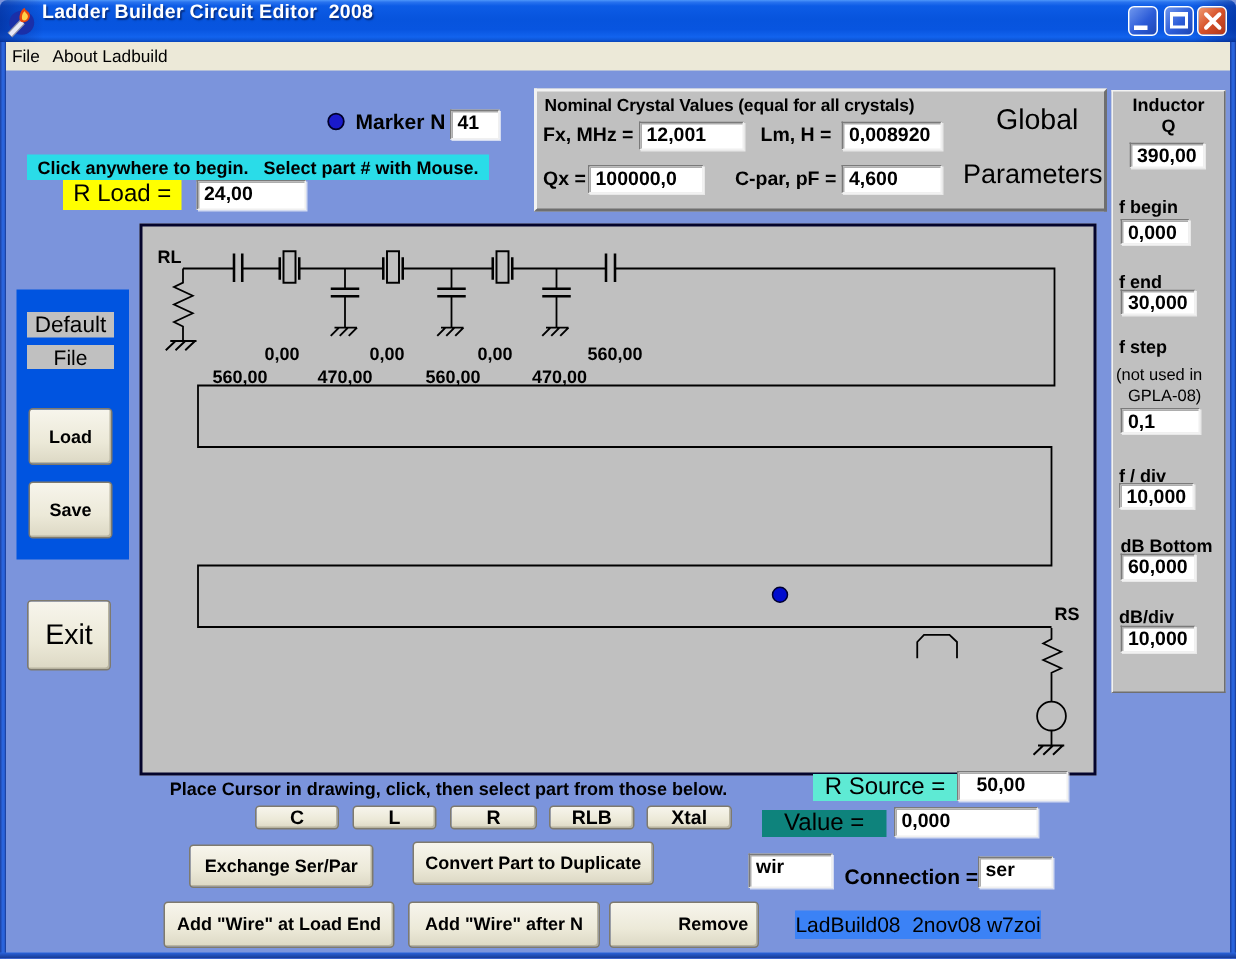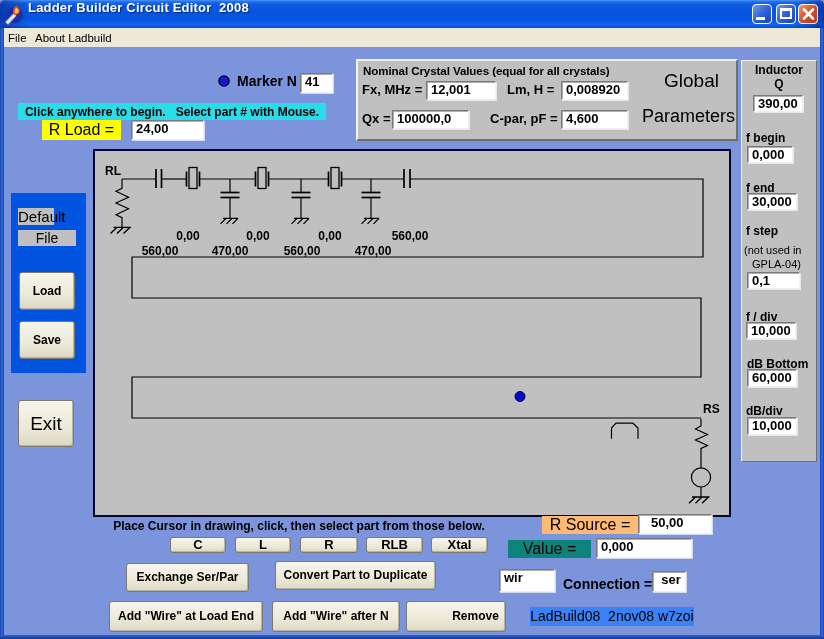--- a/index.html
+++ b/index.html
@@ -91,31 +91,31 @@
 
   <div class="gpanel" style="left:741px;top:60px;width:76px;height:402px;border-width:1px;"></div>
   <div class="lbl" style="left:741px;top:63px;width:76px;text-align:center;font-size:12px;font-weight:bold;">Inductor<br>Q</div>
   <div class="tbox" style="left:753px;top:95px;width:50px;height:17px;">390,00</div>
   <div class="lbl" style="left:746px;top:131px;font-size:12px;font-weight:bold;">f begin</div>
   <div class="tbox" style="left:747px;top:146px;width:46px;height:17px;">0,000</div>
   <div class="lbl" style="left:746px;top:181px;font-size:12px;font-weight:bold;">f end</div>
   <div class="tbox" style="left:747px;top:193px;width:50px;height:17px;">30,000</div>
   <div class="lbl" style="left:746px;top:224px;font-size:12px;font-weight:bold;">f step</div>
   <div class="lbl" style="left:744px;top:244px;font-size:11px;">(not used in</div>
-  <div class="lbl" style="left:752px;top:258px;font-size:11px;">GPLA-04)</div>
+  <div class="lbl" style="left:752px;top:258px;font-size:11px;">GPLA-08)</div>
   <div class="tbox" style="left:747px;top:272px;width:53px;height:17px;">0,1</div>
   <div class="lbl" style="left:746px;top:310px;font-size:12px;font-weight:bold;">f / div</div>
   <div class="tbox" style="left:746px;top:322px;width:50px;height:17px;">10,000</div>
   <div class="lbl" style="left:747px;top:357px;font-size:12px;font-weight:bold;">dB Bottom</div>
   <div class="tbox" style="left:747px;top:369px;width:50px;height:18px;">60,000</div>
   <div class="lbl" style="left:746px;top:404px;font-size:12px;font-weight:bold;">dB/div</div>
   <div class="tbox" style="left:747px;top:417px;width:50px;height:18px;">10,000</div>
 
   <div class="abs" style="left:11px;top:193px;width:75px;height:180px;background:#0054e0;"></div>
-  <div class="lbl" style="left:18px;top:208px;width:36px;height:17px;background:#c0c0c0;font-size:15px;text-align:center;">Default</div>
+  <div class="lbl" style="left:18px;top:208px;width:58px;height:17px;background:#c0c0c0;font-size:15px;text-align:center;">Default</div>
   <div class="lbl" style="left:18px;top:230px;width:58px;height:16px;background:#c0c0c0;font-size:14px;text-align:center;">File</div>
   <div class="btn" style="left:19px;top:272px;width:56px;height:38px;font-size:12px;font-weight:bold;line-height:36px;">Load</div>
   <div class="btn" style="left:19px;top:321px;width:56px;height:38px;font-size:12px;font-weight:bold;line-height:36px;">Save</div>
   <div class="btn" style="left:18px;top:400px;width:56px;height:47px;font-size:19px;line-height:45px;">Exit</div>
 
   <div id="cv"></div>
   <svg class="abs" style="left:93px;top:149px;z-index:3" width="638" height="368" viewBox="0 0 638 368" fill="none">
     <g stroke="#000" stroke-width="1.2">
 
       <polyline points="29,30 63,30"></polyline>
@@ -190,29 +190,29 @@
     </g>
   </svg>
 
   <div class="lbl" style="left:99px;top:519px;width:400px;text-align:center;font-size:12px;font-weight:bold;">Place Cursor in drawing, click, then select part from those below.</div>
   <div class="btn" style="left:170px;top:537px;width:56px;height:16px;font-size:13px;font-weight:bold;line-height:14px;">C</div>
   <div class="btn" style="left:235px;top:537px;width:56px;height:16px;font-size:13px;font-weight:bold;line-height:14px;">L</div>
   <div class="btn" style="left:300px;top:537px;width:58px;height:16px;font-size:13px;font-weight:bold;line-height:14px;">R</div>
   <div class="btn" style="left:366px;top:537px;width:57px;height:16px;font-size:13px;font-weight:bold;line-height:14px;">RLB</div>
   <div class="btn" style="left:431px;top:537px;width:57px;height:16px;font-size:13px;font-weight:bold;line-height:14px;">Xtal</div>
 
-  <div class="lbl" style="left:542px;top:516px;width:96px;height:18px;background:#fdba74;font-size:16px;text-align:center;">R Source =</div>
+  <div class="lbl" style="left:542px;top:516px;width:96px;height:18px;background:#5eead4;font-size:16px;text-align:center;">R Source =</div>
   <div class="tbox" style="left:638px;top:514px;width:74px;height:20px;padding-left:12px;">50,00</div>
   <div class="lbl" style="left:508px;top:540px;width:83px;height:18px;background:#0e837c;font-size:16px;text-align:center;">Value =</div>
   <div class="tbox" style="left:596px;top:538px;width:96px;height:20px;">0,000</div>
 
   <div class="btn" style="left:126px;top:563px;width:123px;height:29px;font-size:12px;font-weight:bold;line-height:27px;">Exchange Ser/Par</div>
   <div class="btn" style="left:275px;top:561px;width:161px;height:29px;font-size:12px;font-weight:bold;line-height:27px;">Convert Part to Duplicate</div>
   <div class="lbl" style="left:449px;top:577px;font-size:13px;font-weight:bold;margin-top:36px;">Part =</div>
   <div class="tbox" style="left:499px;top:569px;width:56px;height:23px;">wir</div>
   <div class="lbl" style="left:563px;top:576px;font-size:14px;font-weight:bold;">Connection =</div>
-  <div class="tbox" style="left:652px;top:571px;width:34px;height:21px;text-align:center;">ser</div>
+  <div class="tbox" style="left:652px;top:571px;width:50px;height:21px;">ser</div>
 
   <div class="btn" style="left:109px;top:601px;width:154px;height:31px;font-size:12px;font-weight:bold;line-height:29px;">Add "Wire" at Load End</div>
   <div class="btn" style="left:272px;top:601px;width:128px;height:31px;font-size:12px;font-weight:bold;line-height:29px;">Add "Wire" after N</div>
   <div class="btn" style="left:406px;top:601px;width:100px;height:31px;font-size:12px;font-weight:bold;line-height:29px;padding-left:39px;">Remove Part N</div>
   <div class="lbl" style="left:530px;top:607px;width:164px;height:19px;background:#3b82f6;font-size:14px;text-align:center;padding-top:1px;">LadBuild08&nbsp; 2nov08 w7zoi</div>
 </div>
 
 </body></html>

